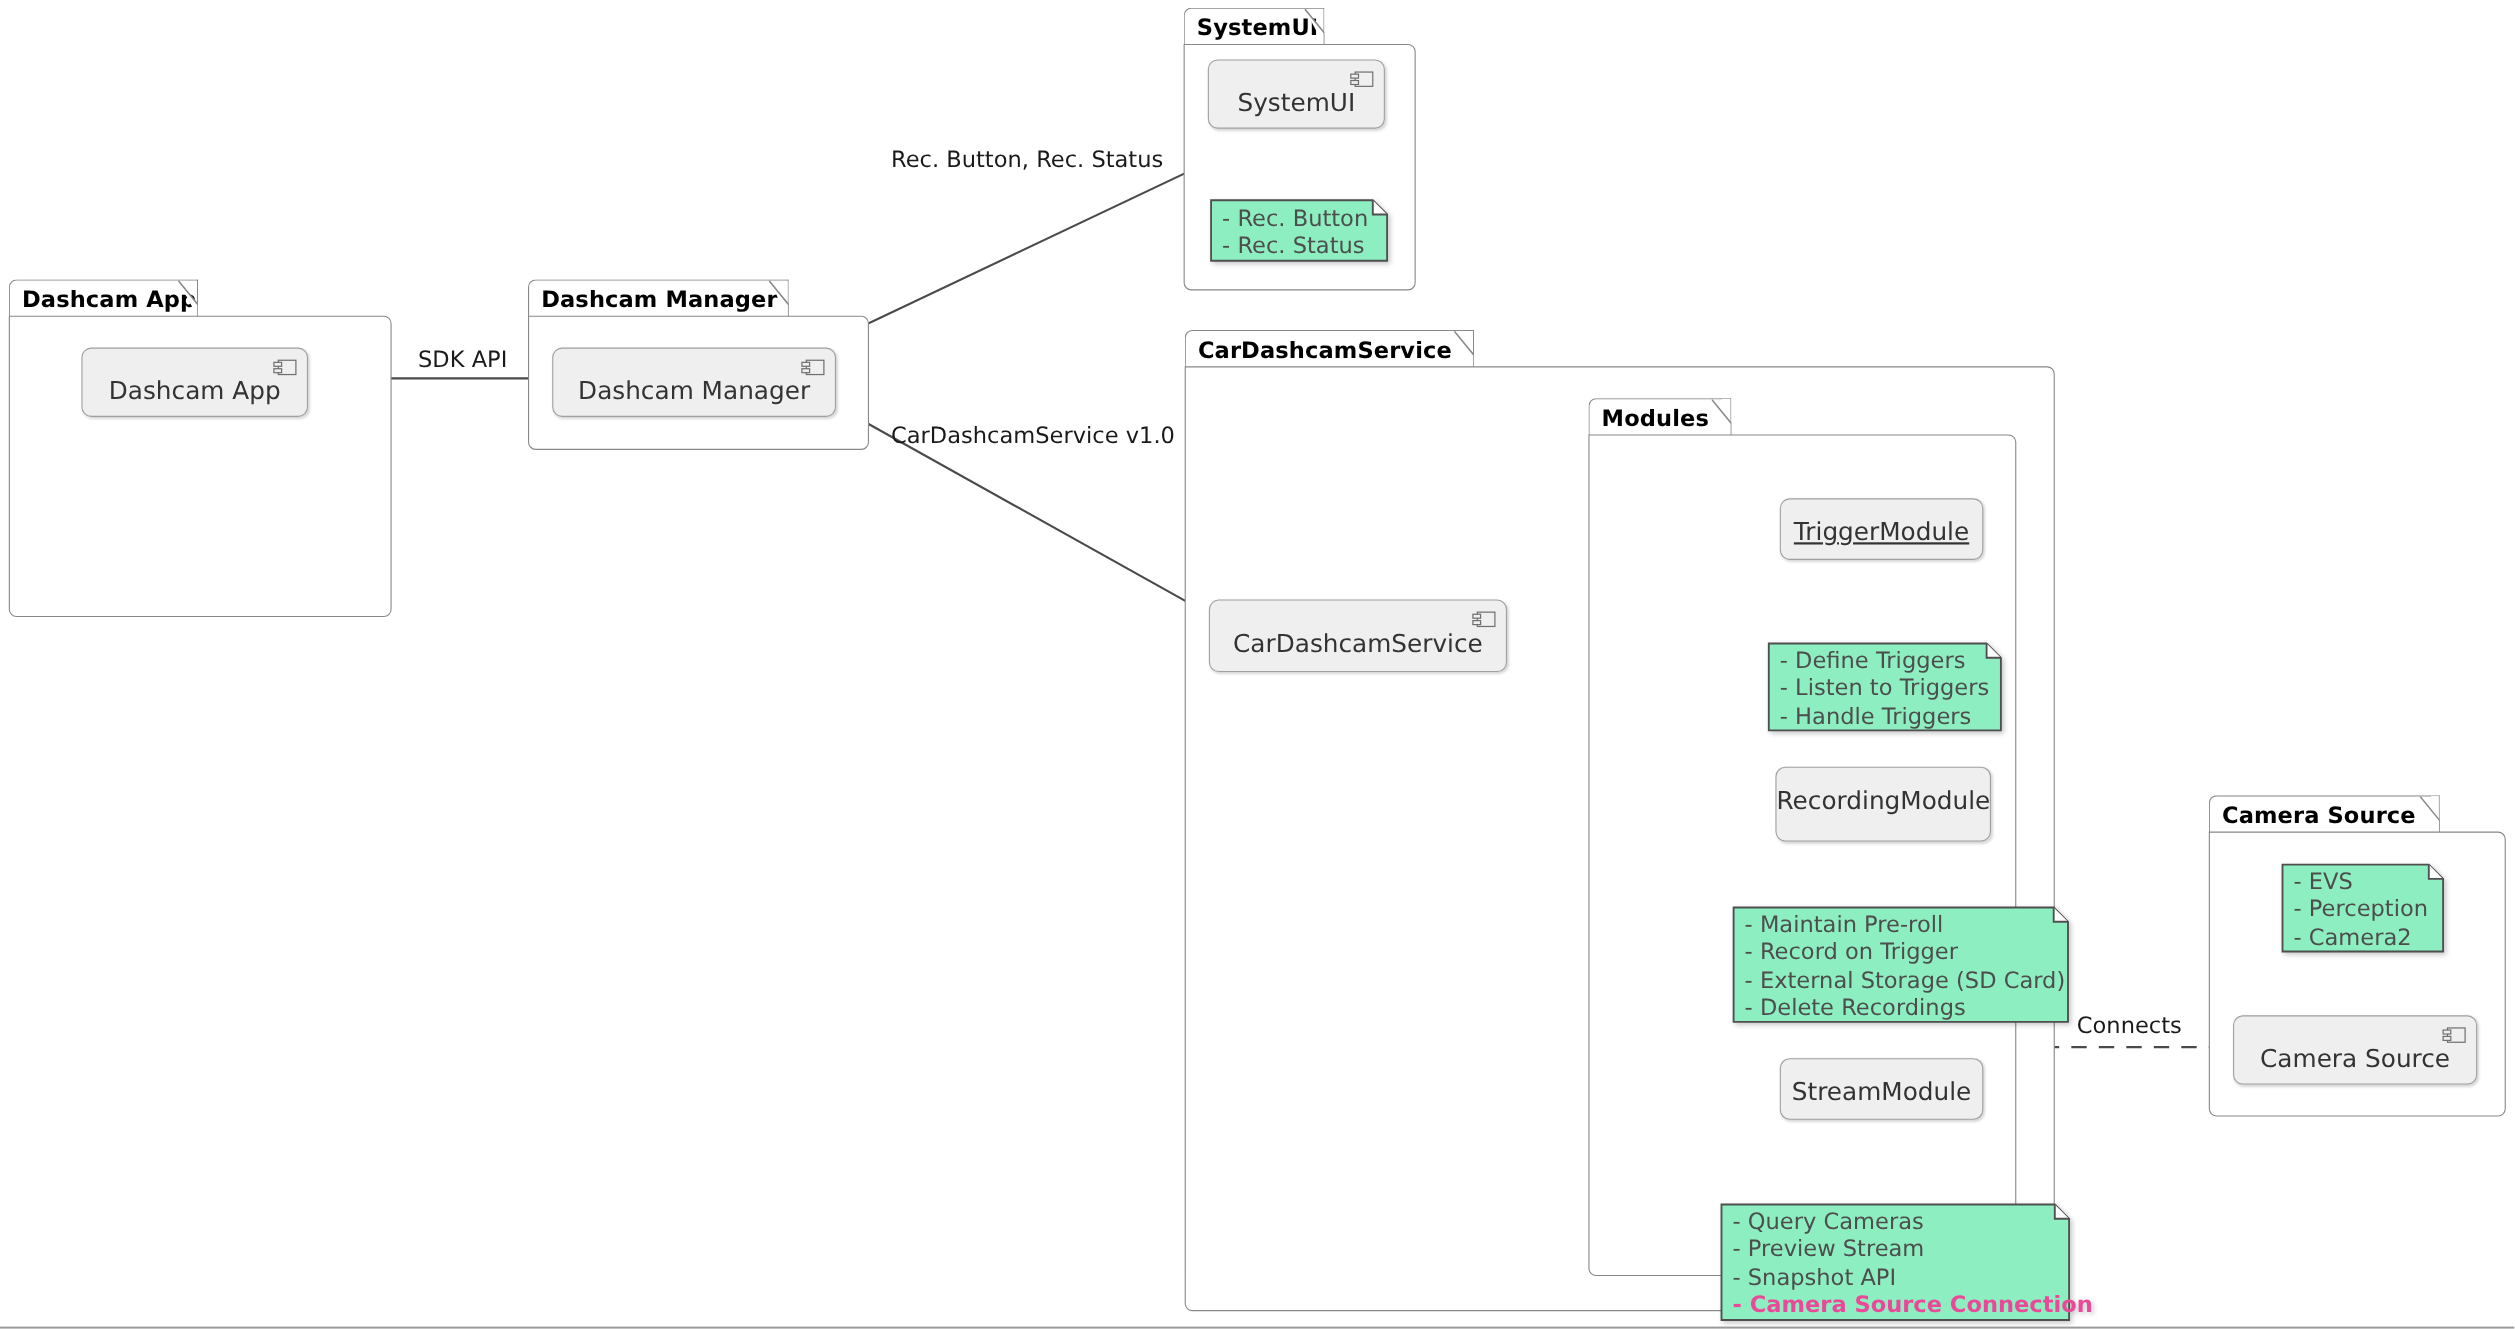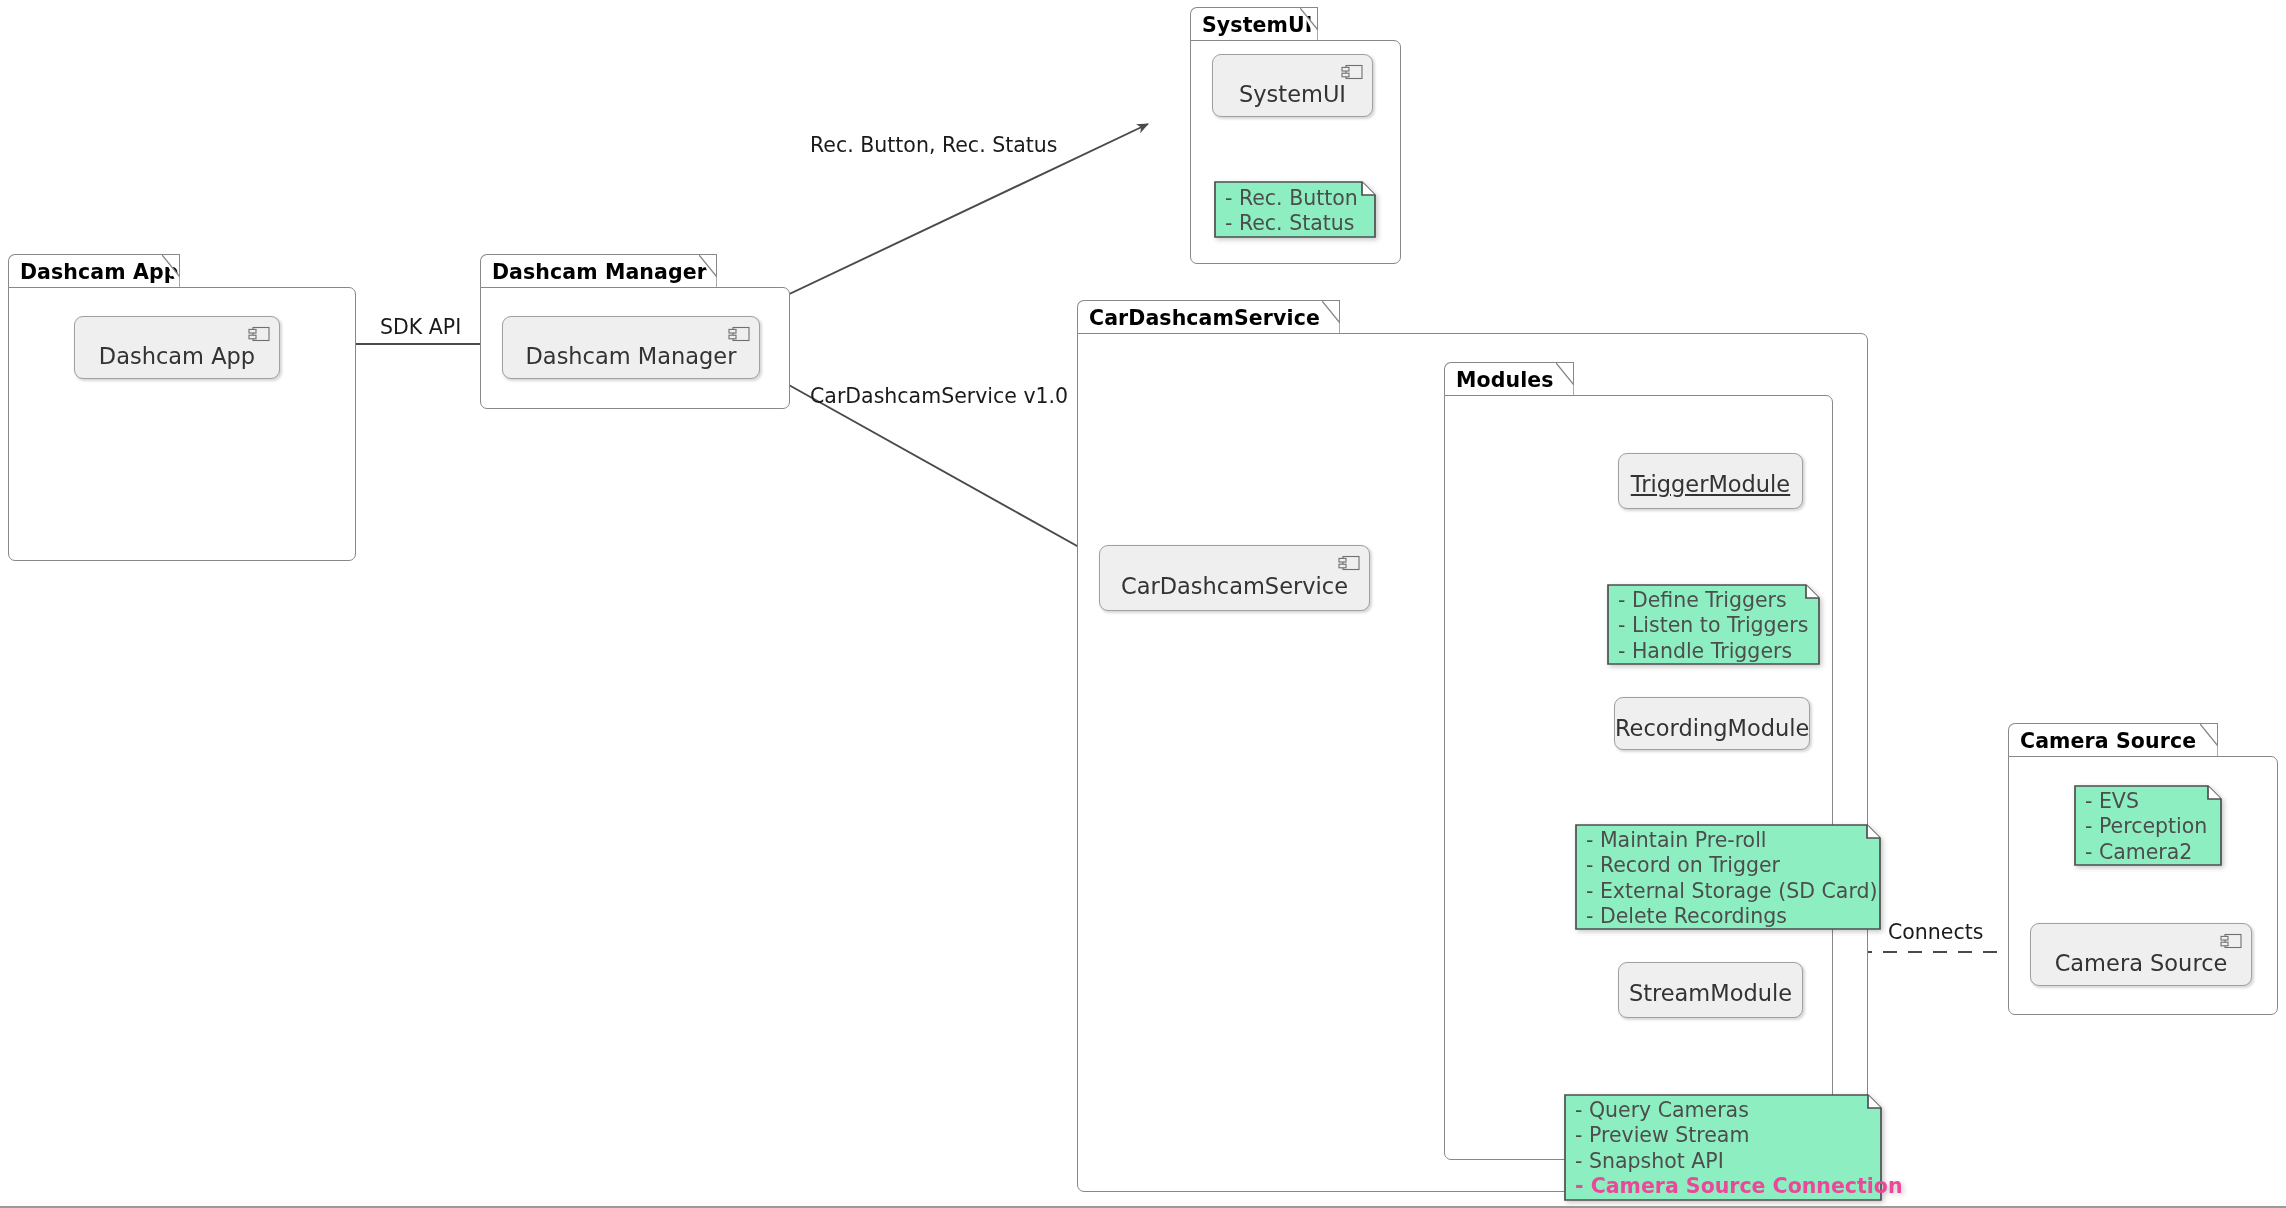--- a/index.html
+++ b/index.html
@@ -213,21 +213,21 @@
     <div class="comp" style="left:22px; top:62px; width:258px; height:63px;">
       <svg class="comp-icon" viewBox="0 0 22 16">
         <rect x="5" y="1.5" width="16" height="13" fill="#efefef" stroke="#6f6f6f" stroke-width="1.1"></rect>
         <rect x="1" y="3.4" width="7" height="3.6" fill="#efefef" stroke="#6f6f6f" stroke-width="1.1"></rect>
         <rect x="1" y="9.2" width="7" height="3.6" fill="#efefef" stroke="#6f6f6f" stroke-width="1.1"></rect>
       </svg>
       <span class="comp-label" style="top:26px;">Dashcam Manager</span>
     </div>
   </div>
 
-  <div class="pkg" style="left:1190px; top:7px; width:185px; height:257px;">
+  <div class="pkg" style="left:1076px; top:7px; width:185px; height:257px;">
     <div class="pkg-tab" style="width:128px;">
       <span class="pkg-tab-label">SystemUI</span>
       <svg class="pkg-tab-slant" viewBox="0 0 18 34">
           <path d="M0,0 L18,22 L18,34" fill="#ffffff" stroke="#888888" stroke-width="1.4"></path>
         </svg>
     </div>
     <div class="pkg-body" style="top:33px; width:211px; height:224px;"></div>
 
     <div class="comp" style="left:22px; top:47px; width:161px; height:63px;">
       <svg class="comp-icon" viewBox="0 0 22 16">
@@ -285,21 +285,21 @@
           <path d="M3,3 L201,3 L214,16 L214,82 L3,82 Z" fill="#8defc1" stroke="#4f4f4f" stroke-width="1.7"></path>
           <path d="M201,3 L201,16 L214,16" fill="#ffffff" stroke="#4f4f4f" stroke-width="1.7"></path>
         </svg>
         <div class="note-text" style="top:6px;">
           <div>- Define Triggers</div>
           <div>- Listen to Triggers</div>
           <div>- Handle Triggers</div>
         </div>
       </div>
 
-      <div class="comp" style="left:170px; top:335px; width:196px; height:53px;">
+      <div class="comp" style="left:170px; top:335px; width:196px; height:68px;">
         <span class="comp-label" style="top:17px;">RecordingModule</span>
       </div>
       <div class="note" style="left:129px; top:460px; width:311px; height:111px;">
         <svg viewBox="0 0 311 111" width="311" height="111">
           <path d="M3,3 L294,3 L307,16 L307,107 L3,107 Z" fill="#8defc1" stroke="#4f4f4f" stroke-width="1.7"></path>
           <path d="M294,3 L294,16 L307,16" fill="#ffffff" stroke="#4f4f4f" stroke-width="1.7"></path>
         </svg>
         <div class="note-text" style="top:6px;">
           <div>- Maintain Pre-roll</div>
           <div>- Record on Trigger</div>

